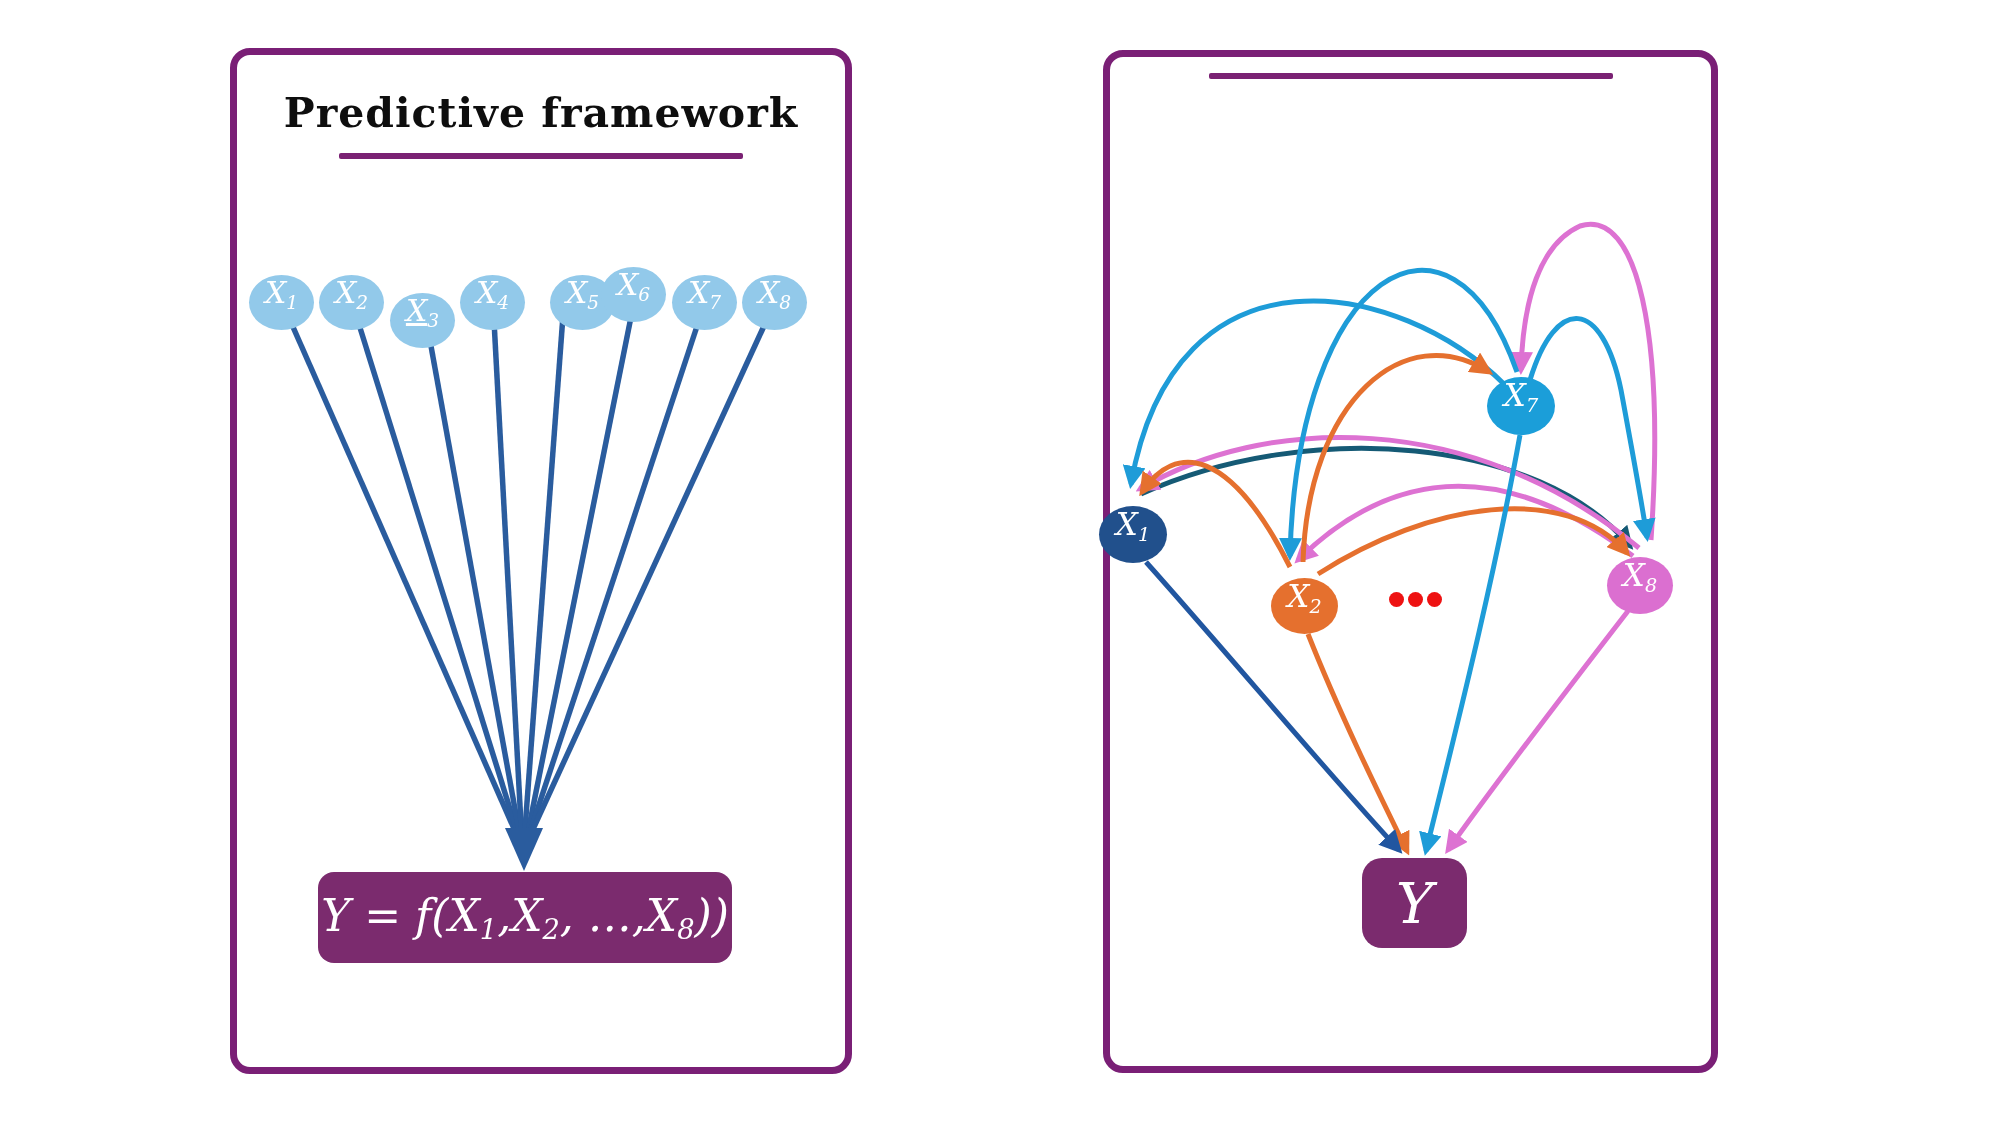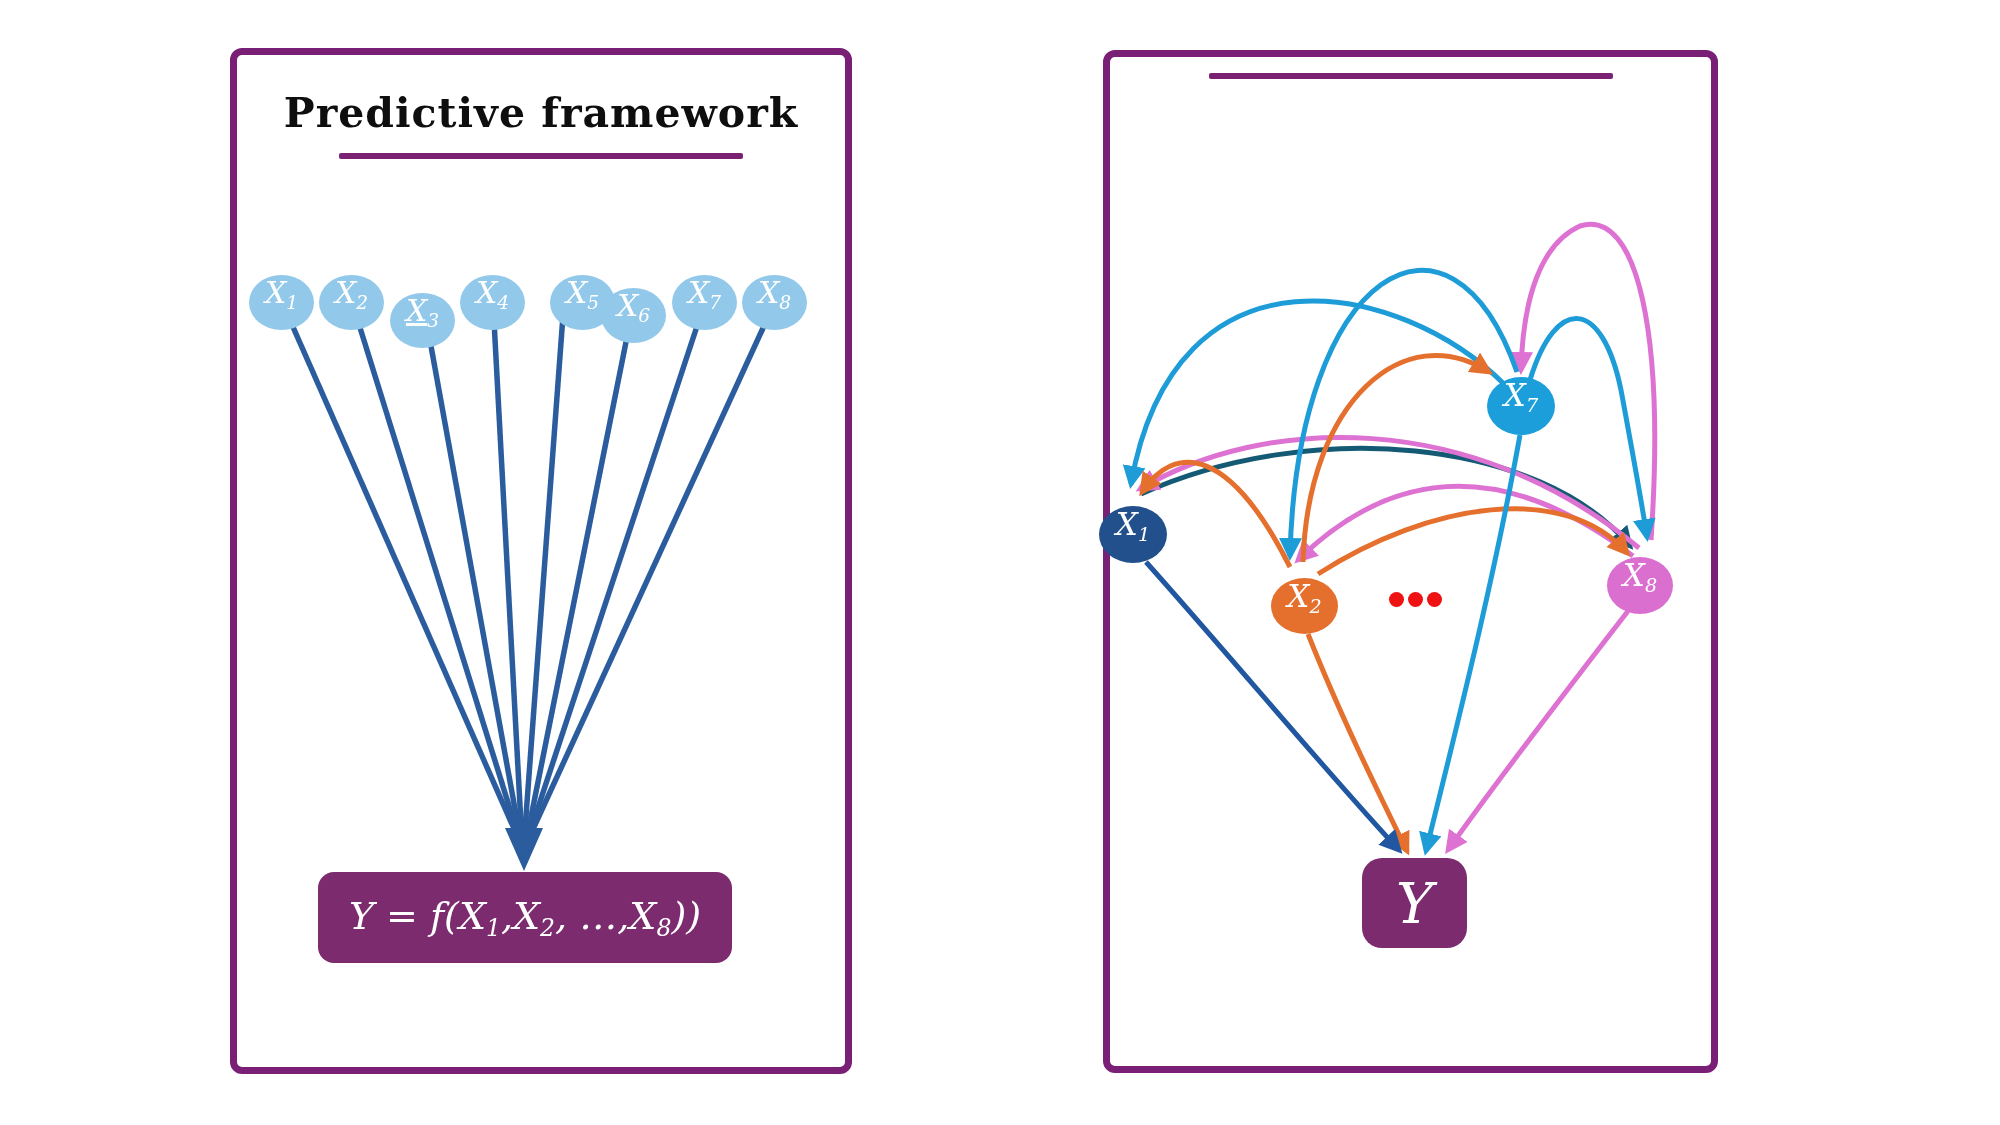--- a/index.html
+++ b/index.html
@@ -1,36 +1,36 @@
 <!DOCTYPE html>
 <html style="--background: #FFFFFF; --panel_border: #7A1F76; --title_underline: #7A2173; --title_text: #0E0E0E; --box_fill: #7B2B6E; --input_node_fill: #92C9EA; --predict_line: #2A5C9E; --x1_fill: #21508C; --x2_fill: #E5702E; --x7_fill: #1B9ED9; --x8_fill: #DB6FD0; --edge_cyan: #1E9CD8; --edge_orange: #E5702E; --edge_magenta: #DD72D2; --edge_teal: #155A75; --edge_navy: #2156A0; --dots_red: #EE1212;"><head>
 <meta charset="utf-8">
 <style>
   html,body{margin:0;padding:0;background:#fff;}
   #canvas{position:relative;width:2000px;height:1125px;background:var(--background,#fff);overflow:hidden;
           font-family:"DejaVu Sans",sans-serif;}
-  .panel{position:absolute;border:7px solid var(--panel_border);border-radius:12px;background:#fff;z-index:0;box-sizing:border-box;}
+  .panel{position:absolute;border:7px solid var(--panel_border);border-radius:20px;background:#fff;z-index:0;box-sizing:border-box;}
   #panel-left{left:230px;top:48px;width:622px;height:1026px;}
   #panel-right{left:1103px;top:50px;width:615px;height:1023px;}
   .panel-title{margin-top:34px;text-align:center;font-family:"DejaVu Serif",serif;font-weight:800;
                font-size:41px;color:var(--title_text);letter-spacing:1px;}
   .title-underline{width:404px;height:6px;background:var(--title_underline);margin:16px auto 0 auto;border-radius:2px;}
   #diagram{position:absolute;left:0;top:0;z-index:1;}
   .node{position:absolute;z-index:2;display:flex;align-items:flex-start;justify-content:center;
         border-radius:50%;color:#fff;font-family:"DejaVu Serif",serif;font-style:italic;}
   .node sub{font-size:0.62em;vertical-align:-0.3em;font-style:italic;}
   .input-node{width:65px;height:55px;background:var(--input_node_fill);font-size:30px;}
   .gnode{font-size:31px;}
   #node-x1{left:1099px;top:506px;width:68px;height:57px;background:var(--x1_fill);}
   #node-x2{left:1271px;top:578px;width:67px;height:56px;background:var(--x2_fill);}
   #node-x7{left:1487px;top:377px;width:68px;height:58px;background:var(--x7_fill);}
   #node-x8{left:1607px;top:557px;width:66px;height:57px;background:var(--x8_fill);}
   .ybox{position:absolute;z-index:2;background:var(--box_fill);color:#fff;display:flex;align-items:center;justify-content:center;
         font-family:"DejaVu Serif",serif;font-style:italic;}
-  #formula-box{left:318px;top:872px;width:414px;height:91px;border-radius:16px;font-size:38px;}
+  #formula-box{left:318px;top:872px;width:414px;height:91px;border-radius:16px;font-size:44px;}
   #formula-box sub{font-size:0.62em;vertical-align:-0.28em;}
   #y-box{left:1362px;top:858px;width:105px;height:90px;border-radius:20px;font-size:56px;}
   #ellipsis-dots{position:absolute;left:1389px;top:592px;z-index:2;display:flex;gap:4px;}
   .dot{width:15px;height:15px;border-radius:50%;background:var(--dots_red);}
   .sr{position:absolute;width:1px;height:1px;overflow:hidden;clip:rect(0 0 0 0);}
 </style>
 </head>
 <body>
 
 <div id="canvas">
@@ -100,21 +100,21 @@
     </div>
   <div class="node input-node" style="left:390px;top:293px;text-decoration:underline;">
       <span><span>X</span><sub>3</sub></span>
     </div>
   <div class="node input-node" style="left:460px;top:275px;">
       <span><span>X</span><sub>4</sub></span>
     </div>
   <div class="node input-node" style="left:550px;top:275px;">
       <span><span>X</span><sub>5</sub></span>
     </div>
-  <div class="node input-node" style="left:601px;top:288px;">
+  <div class="node input-node" style="left:601px;top:267px;">
       <span><span>X</span><sub>6</sub></span>
     </div>
   <div class="node input-node" style="left:672px;top:275px;">
       <span><span>X</span><sub>7</sub></span>
     </div>
   <div class="node input-node" style="left:742px;top:275px;">
       <span><span>X</span><sub>8</sub></span>
     </div>
 
   <div class="ybox" id="formula-box">

